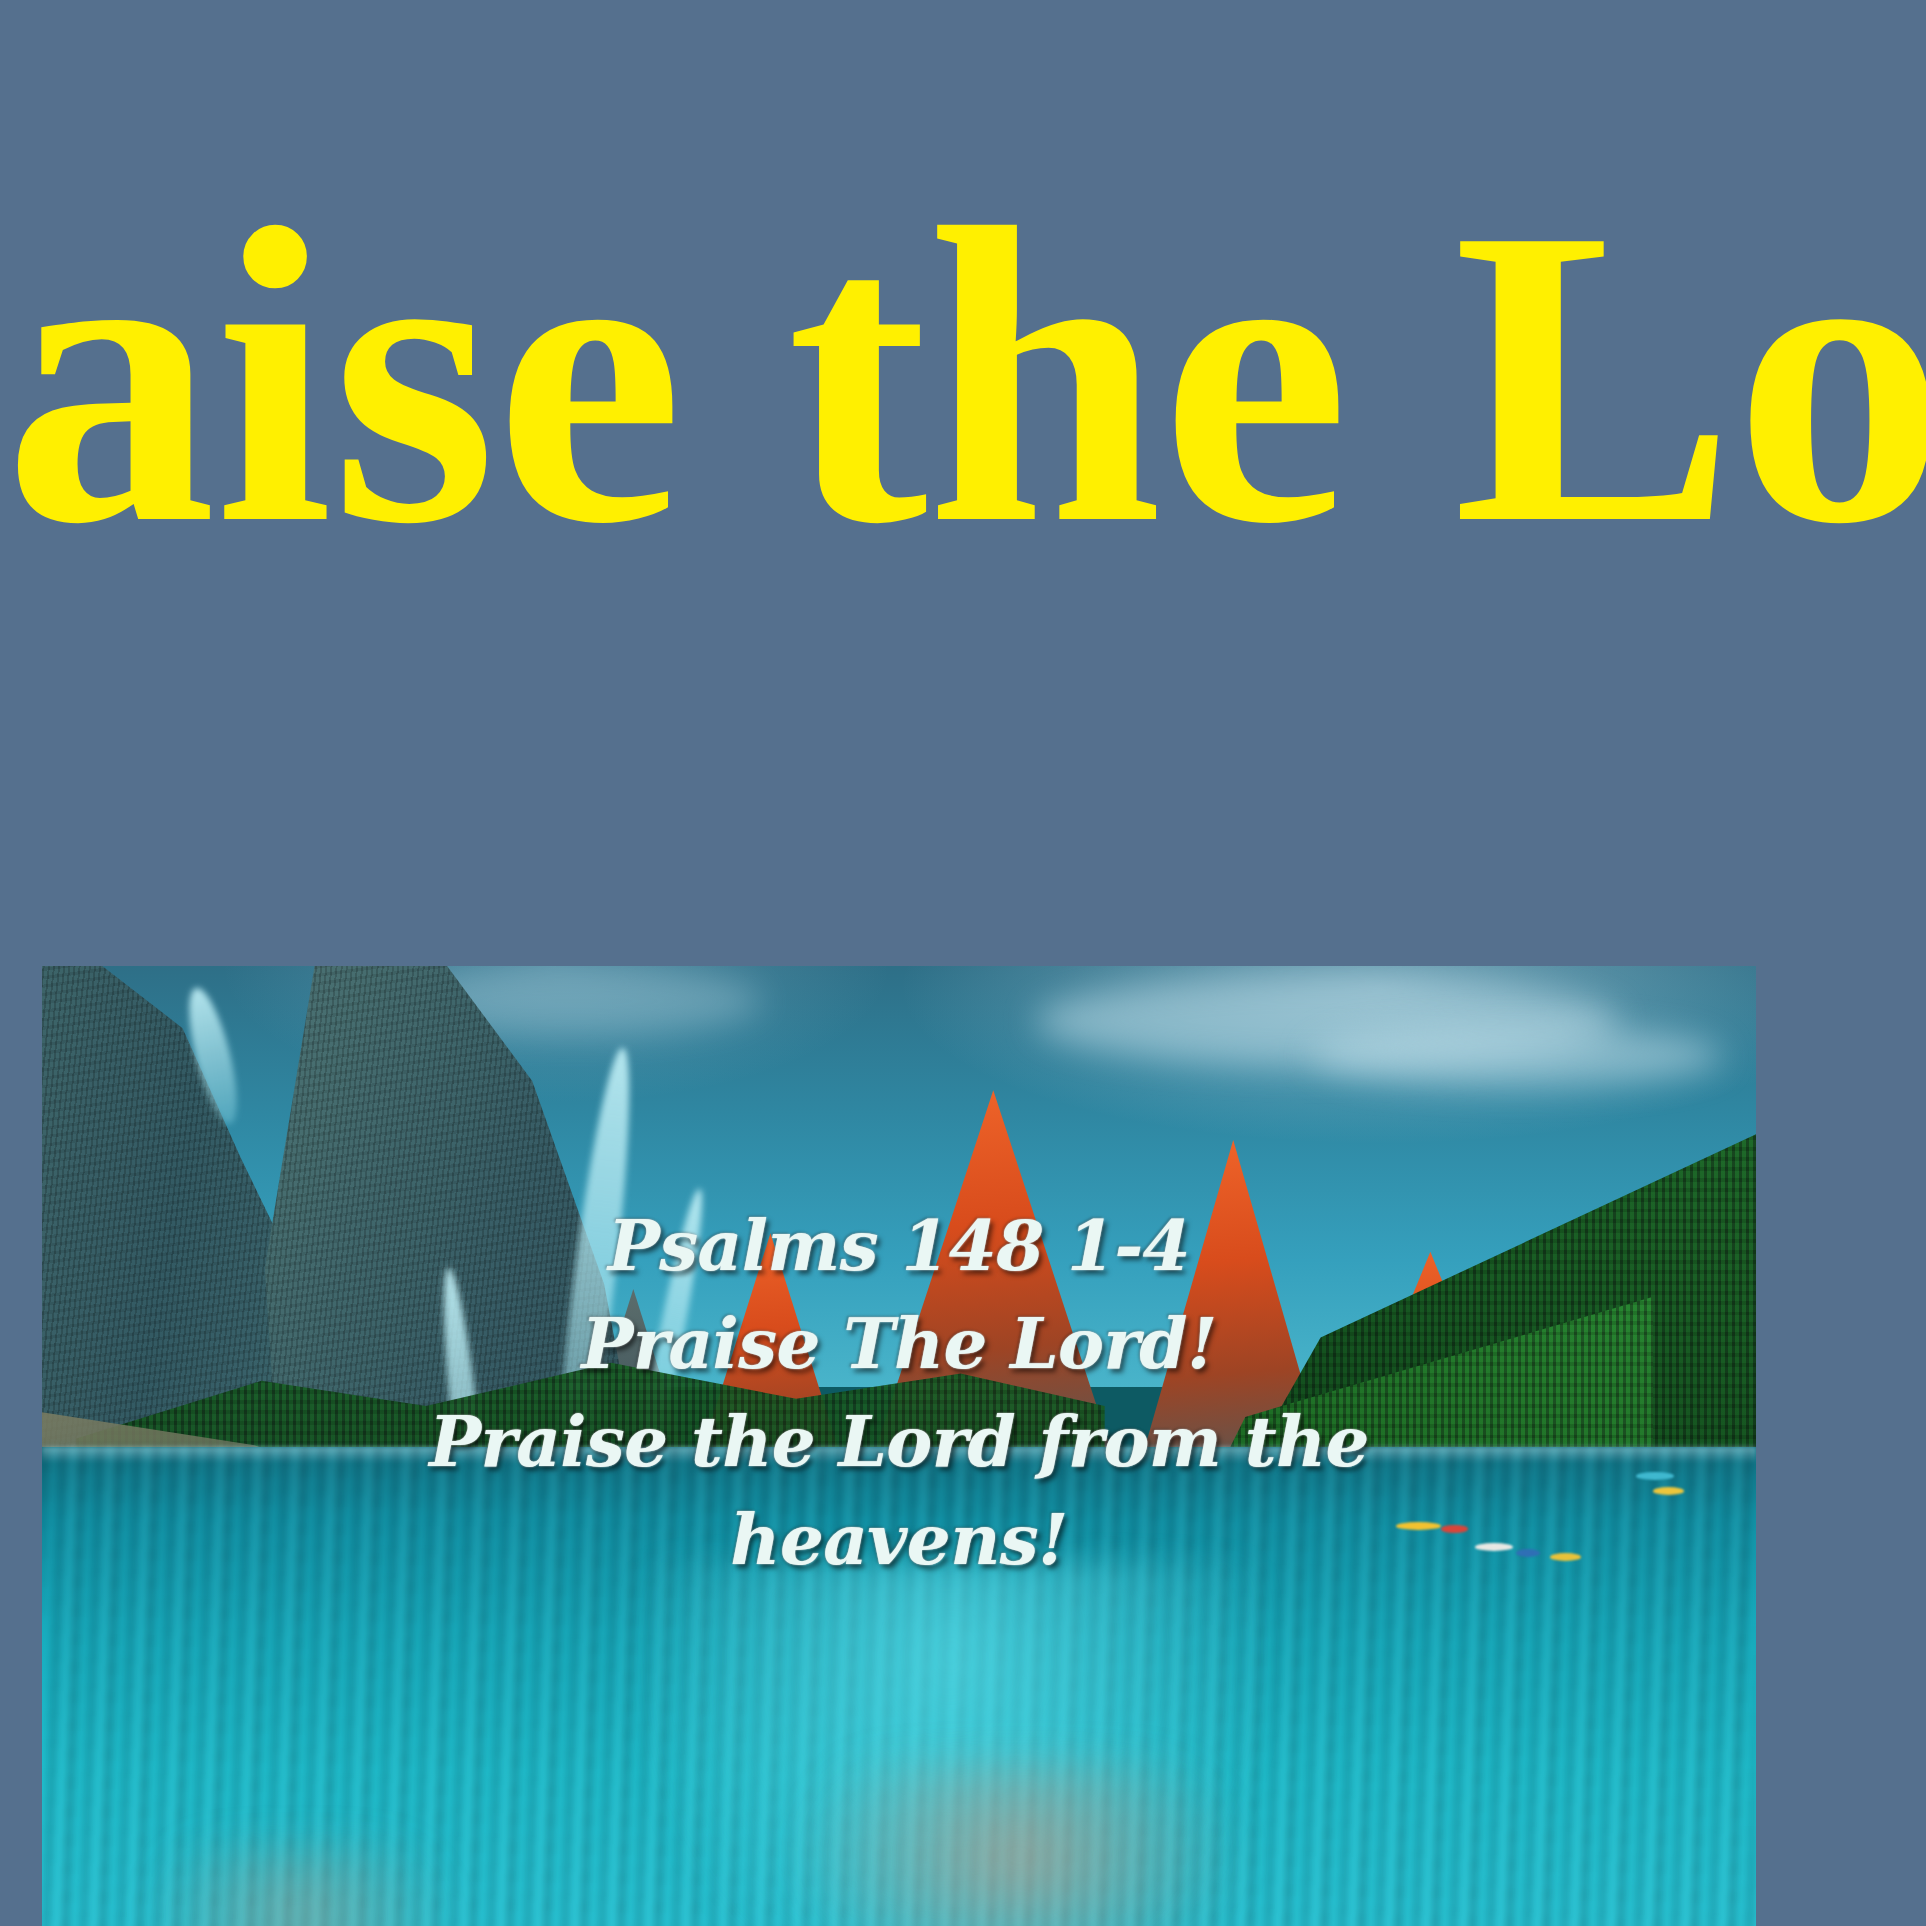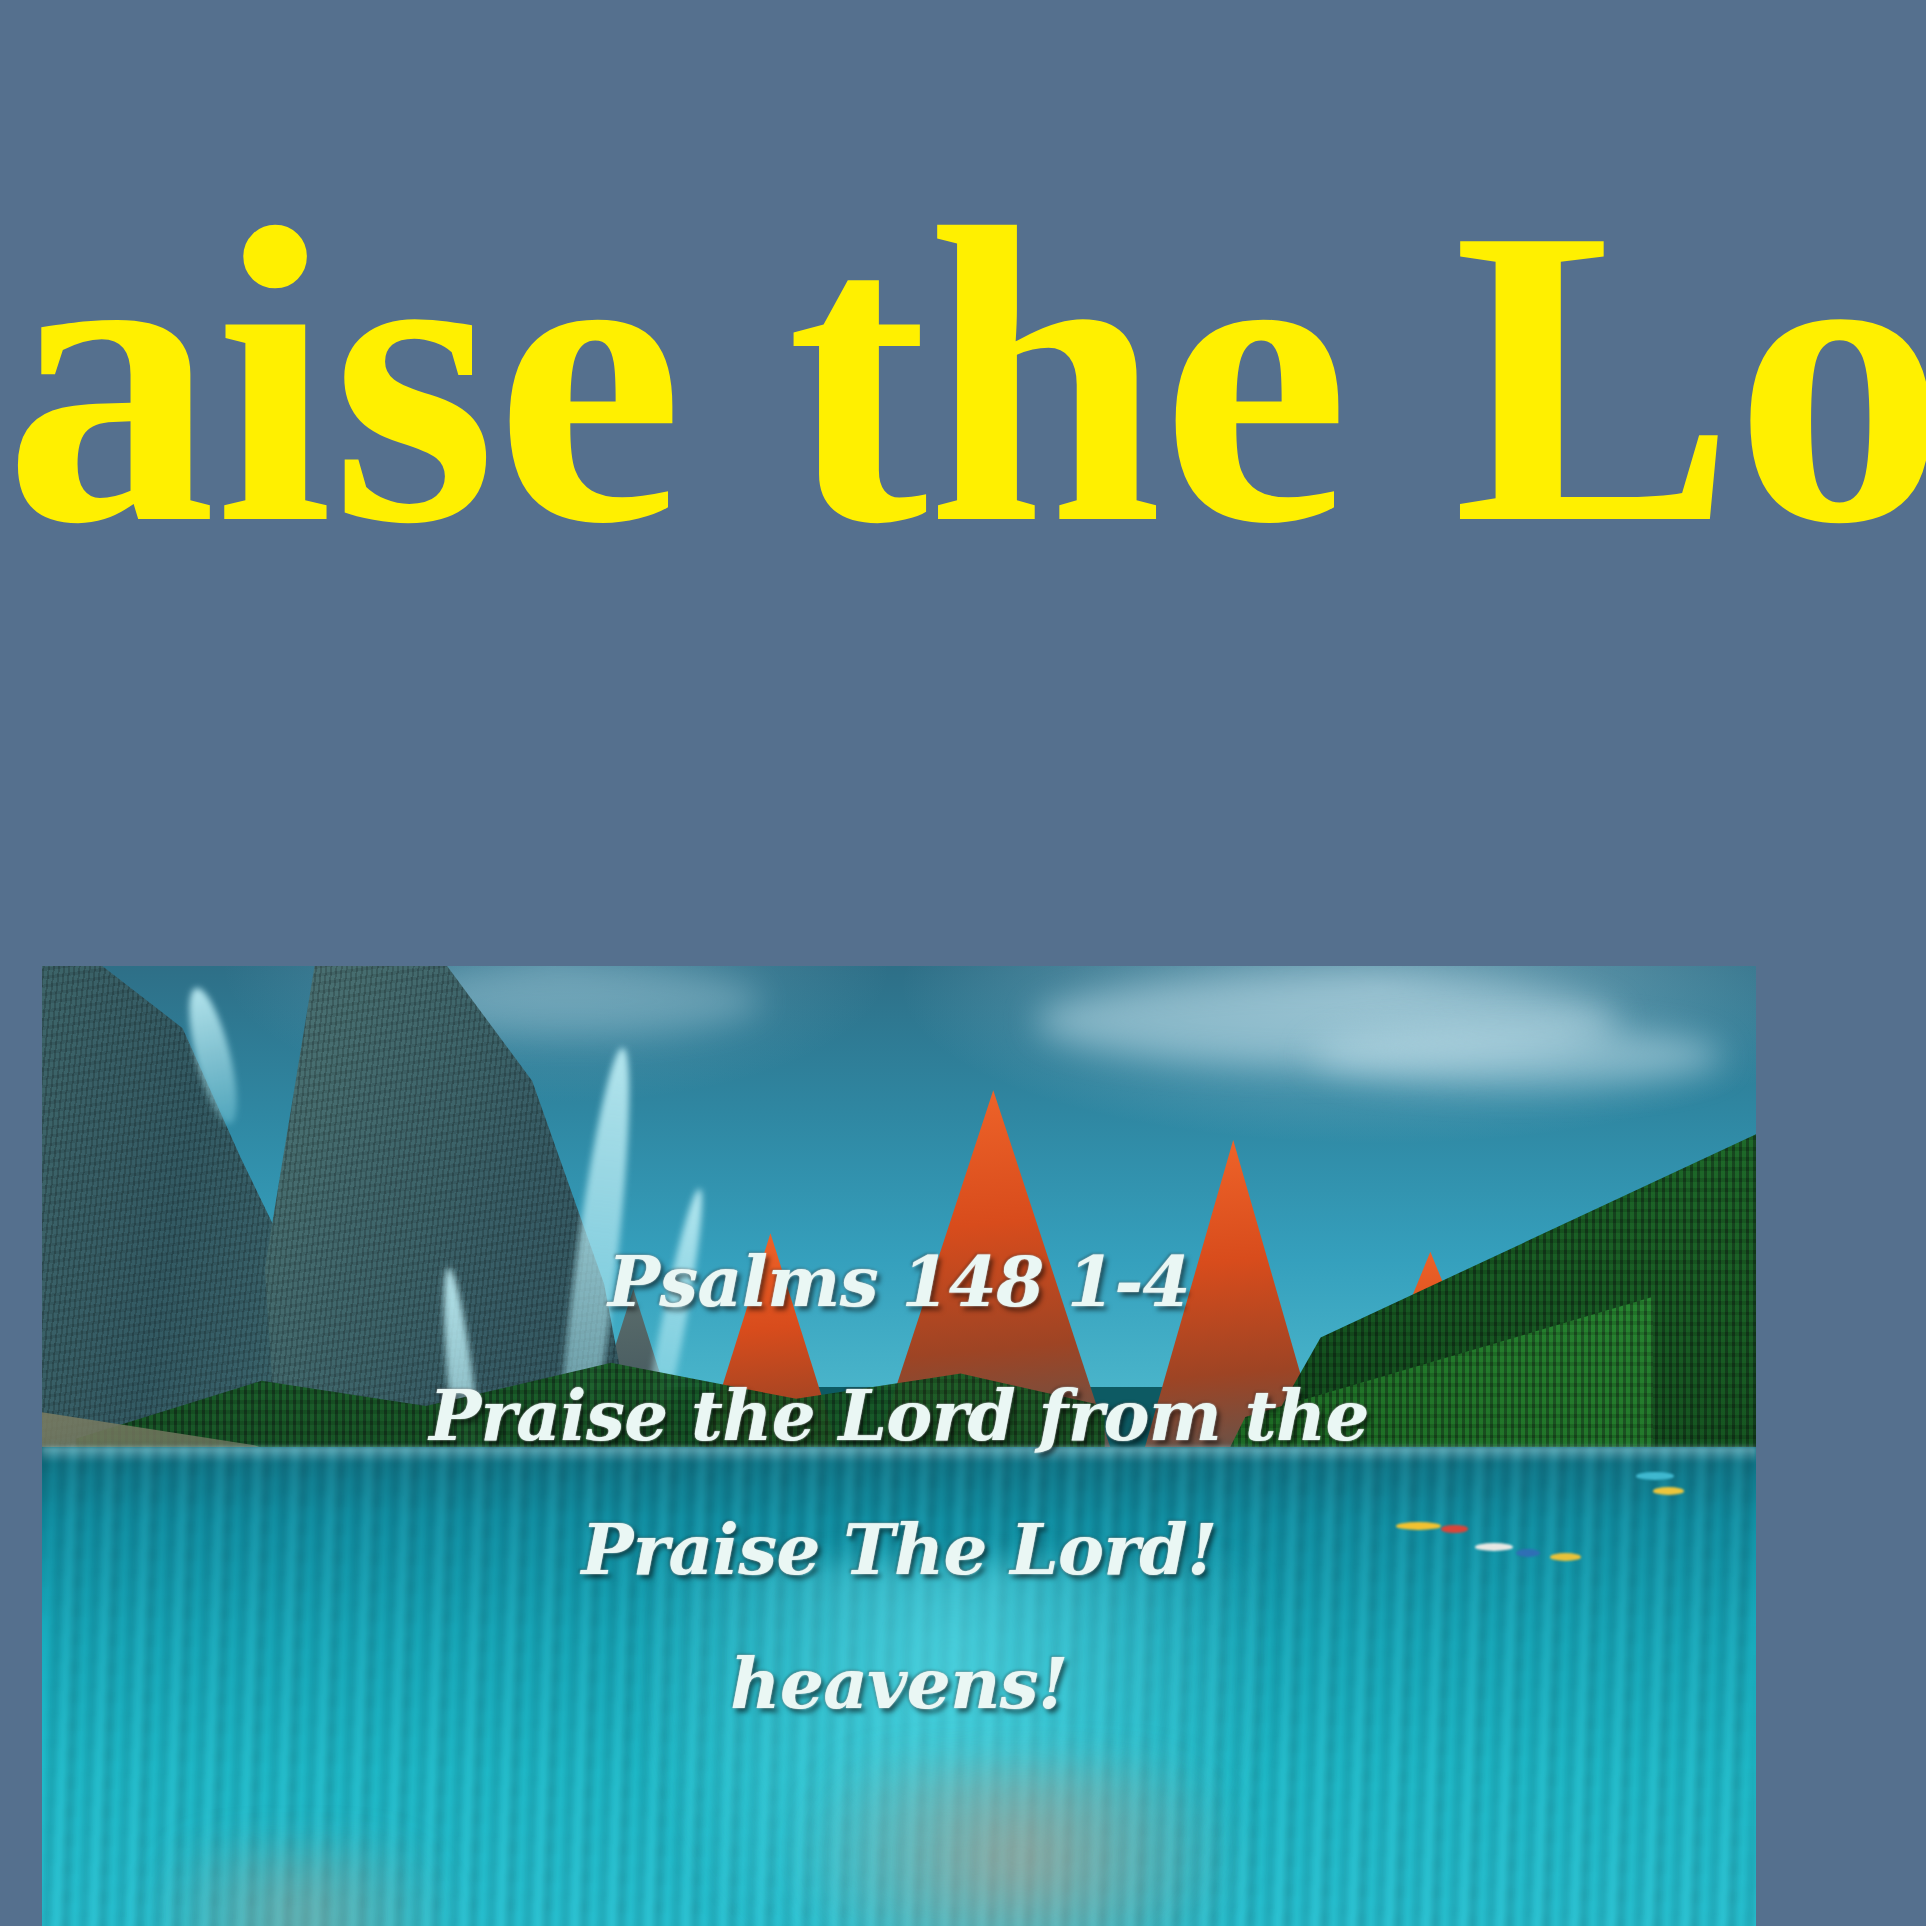--- a/index.html
+++ b/index.html
@@ -227,21 +227,21 @@
     font-size: 69px;
     line-height: 1.42;
     color: #eaf7f4;
     text-shadow:
       0 0 1.9px rgba(255,255,255,0.85),
       3.2px 3.9px 5.1px rgba(0,0,0,0.55),
       -1.3px -1.3px 2.6px rgba(0,0,0,0.35);
     letter-spacing: -0.6px;
     padding: 0 193px;
   }
-  .verse-line { display: block; white-space: nowrap; margin-top: 36px; }
+  .verse-line { display: block; white-space: nowrap; }
 </style>
 </head>
 <body style="background: rgb(85, 112, 142);">
 
 <div class="slide" style="background: rgb(85, 112, 142);">
 
   <div class="title-band">
     <div class="title-text" style="color: rgb(255, 240, 0);">Praise the Lord</div>
   </div>
 
@@ -297,22 +297,22 @@
       <div class="canoe" style="left:79%;top:55.5%;width:2.6%;background:#f2c230;"></div>
       <div class="canoe" style="left:81.6%;top:55.8%;width:1.6%;background:#d8453a;"></div>
       <div class="canoe" style="left:83.6%;top:57.6%;width:2.2%;background:#e8e8e4;"></div>
       <div class="canoe" style="left:86%;top:58.2%;width:1.4%;background:#2f6fb5;"></div>
       <div class="canoe" style="left:88%;top:58.6%;width:1.8%;background:#e8c23a;"></div>
       <div class="canoe" style="left:93%;top:50.5%;width:2.2%;background:#3fb8cf;"></div>
       <div class="canoe" style="left:94%;top:52%;width:1.8%;background:#edc63c;"></div>
 
       <div class="verse" style="color: rgb(234, 247, 244);">
         <span class="verse-line">Psalms 148 1-4</span>
+        <span class="verse-line">Praise The Lord!</span>
         <span class="verse-line">Praise the Lord from the</span>
-        <span class="verse-line">Praise The Lord!</span>
         <span class="verse-line">heavens!</span>
       </div>
 
     </div>
   </div>
 
 </div>
 
 
 </body></html>

